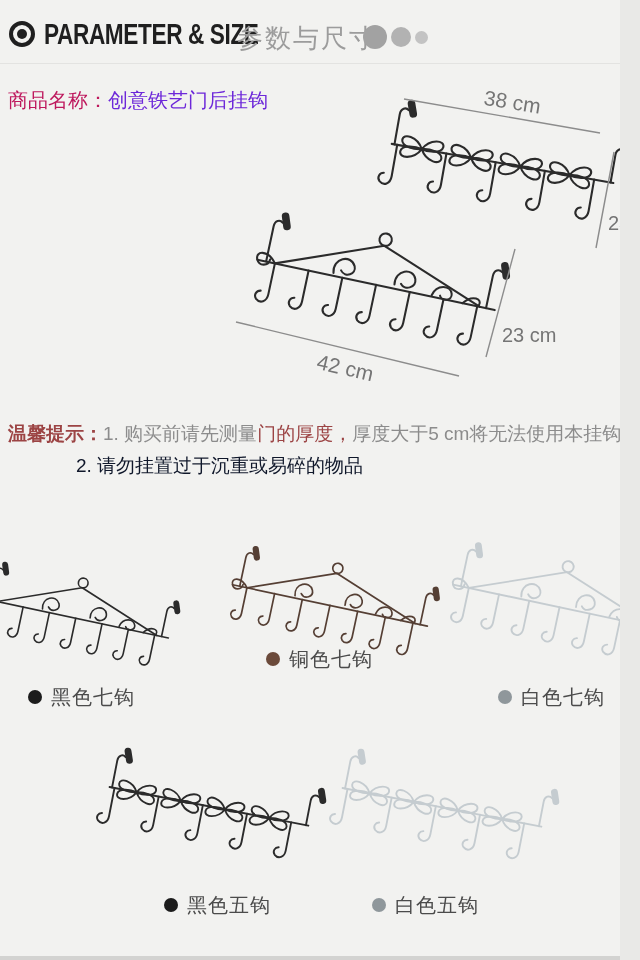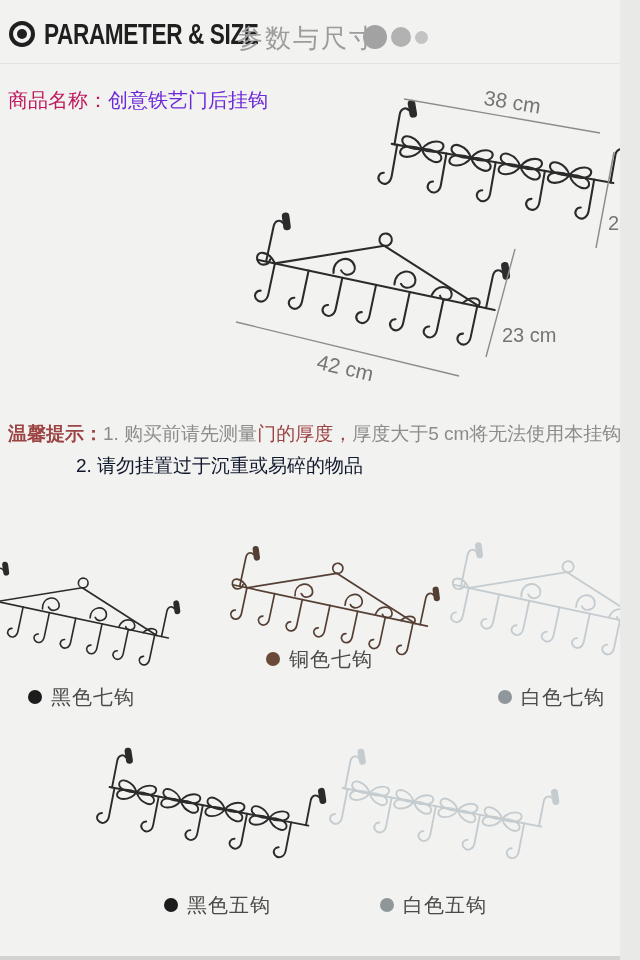--- a/index.html
+++ b/index.html
@@ -160,19 +160,19 @@
       <use href="#rack5"></use>
     </svg>
   <svg class="rack" style="left: 343px; top: 727px; transform: rotate(11deg); color: rgb(197, 204, 208);" width="225" height="125" viewBox="0 0 360 200">
       <use href="#rack5"></use>
     </svg>
 
   <div class="vlabel" style="left:164px;top:894px">
     <span class="vdot" style="background: rgb(28, 28, 28);"></span>
     <span class="vtext">黑色五钩</span>
   </div>
-  <div class="vlabel" style="left:380px;top:894px">
+  <div class="vlabel" style="left:372px;top:894px">
     <span class="vdot" style="background: rgb(143, 151, 155);"></span>
     <span class="vtext">白色五钩</span>
   </div>
 
   <div class="bottom-edge"></div>
 </div>
 
 </body></html>

